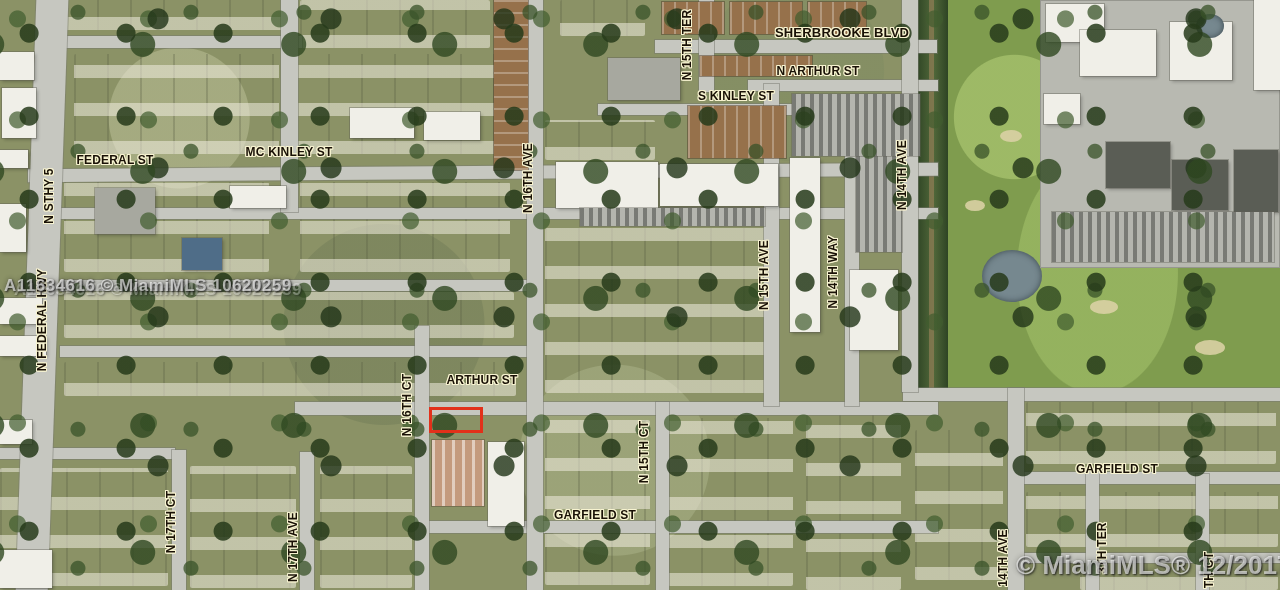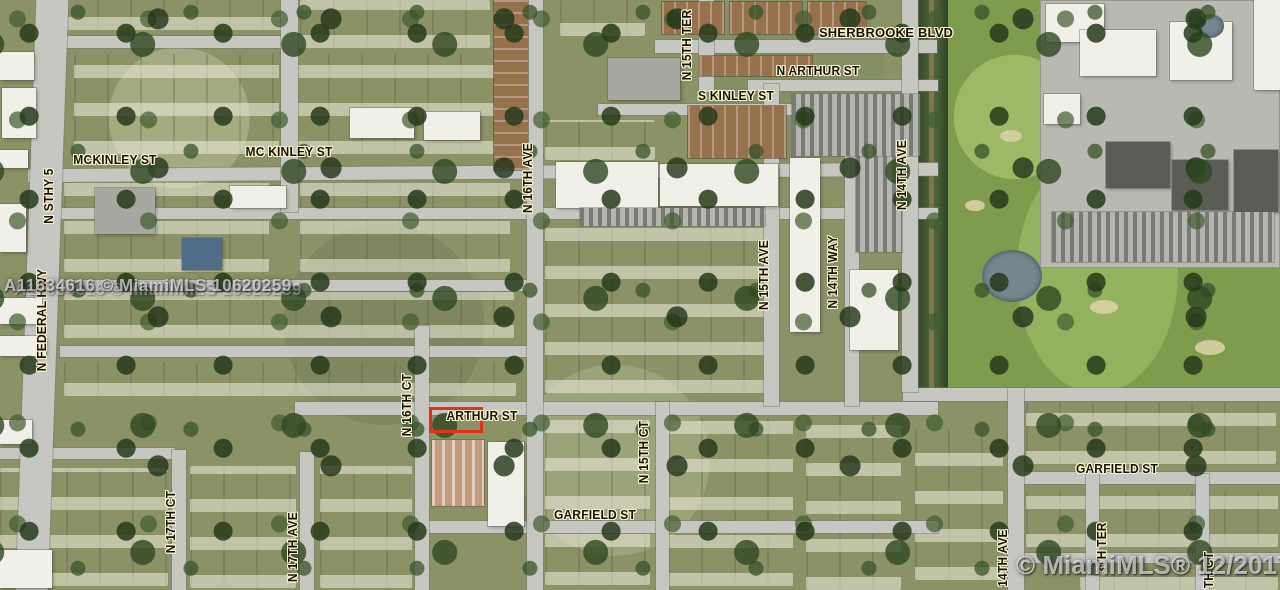--- a/index.html
+++ b/index.html
@@ -47,21 +47,21 @@
     radial-gradient(circle at 85% 65%, rgba(33,52,24,.8) 0 10px, rgba(33,52,24,0) 11px),
     radial-gradient(circle at 50% 90%, rgba(64,92,46,.7) 0 8px, rgba(64,92,46,0) 9px);
     background-size:97px 83px,151px 127px,113px 139px,173px 149px,131px 101px;
     background-position:0 0,37px 19px,61px 47px,11px 71px,83px 29px;}
   
   .lbl{position:absolute;font-weight:bold;font-size:12px;color:#191106;white-space:nowrap;
     letter-spacing:.2px;transform:translate(-50%,-50%);z-index:9;
     text-shadow:1px 0 0 #f7f3d0,-1px 0 0 #f7f3d0,0 1px 0 #f7f3d0,0 -1px 0 #f7f3d0,
       1px 1px 0 #f7f3d0,-1px -1px 0 #f7f3d0,1px -1px 0 #f7f3d0,-1px 1px 0 #f7f3d0;}
   .lbl.vert{transform:translate(-50%,-50%) rotate(-90deg);}
-  .lbl.big{font-size:13px;margin-left:44px;}
+  .lbl.big{font-size:13px;}
   
   #outline{position:absolute;left:429px;top:407px;width:48px;height:20px;border:3px solid #e2301a;z-index:8;}
   
   .wm{position:absolute;font-weight:bold;color:rgba(255,255,255,.62);z-index:10;white-space:nowrap;
       text-shadow:1px 1px 2px rgba(25,25,25,.85),0 0 5px rgba(25,25,25,.45);}
   #wm-listing{left:4px;top:276px;font-size:17px;letter-spacing:.5px;}
   #wm-listing-ghost{left:14px;top:280px;font-size:17px;letter-spacing:.5px;opacity:.5;}
   #wm-brand{left:1016px;top:550px;font-size:26px;}
   .z4{z-index:4}.z5{z-index:5}.z6{z-index:6}.z7{z-index:7}
 </style>
@@ -173,23 +173,23 @@
   <div class="lot z6" style="left:1052px;top:212px;width:222px;height:50px;position:absolute"></div>
   <div class="pond z6" style="left:1196px;top:14px;width:28px;height:24px"></div>
 
   <div id="trees" class="z7"></div>
 
   <div id="outline"></div>
 
   <div class="lbl big" style="left:842px;top:32px">SHERBROOKE BLVD</div>
   <div class="lbl" style="left:818px;top:71px">N ARTHUR ST</div>
   <div class="lbl" style="left:736px;top:96px">S KINLEY ST</div>
-  <div class="lbl" style="left:115px;top:160px">MCKINLEY ST</div>
+  <div class="lbl" style="left:115px;top:160px">FEDERAL ST</div>
   <div class="lbl" style="left:289px;top:152px">MC KINLEY ST</div>
-  <div class="lbl" style="left:482px;top:416px">ARTHUR ST</div>
+  <div class="lbl" style="left:482px;top:380px">ARTHUR ST</div>
   <div class="lbl" style="left:595px;top:515px">GARFIELD ST</div>
   <div class="lbl" style="left:1117px;top:469px">GARFIELD ST</div>
 
   <div class="lbl vert" style="left:49px;top:196px">N STHY 5</div>
   <div class="lbl vert" style="left:42px;top:320px">N FEDERAL HWY</div>
   <div class="lbl vert" style="left:687px;top:45px">N 15TH TER</div>
   <div class="lbl vert" style="left:528px;top:178px">N 16TH AVE</div>
   <div class="lbl vert" style="left:902px;top:175px">N 14TH AVE</div>
   <div class="lbl vert" style="left:764px;top:275px">N 15TH AVE</div>
   <div class="lbl vert" style="left:833px;top:272px">N 14TH WAY</div>

